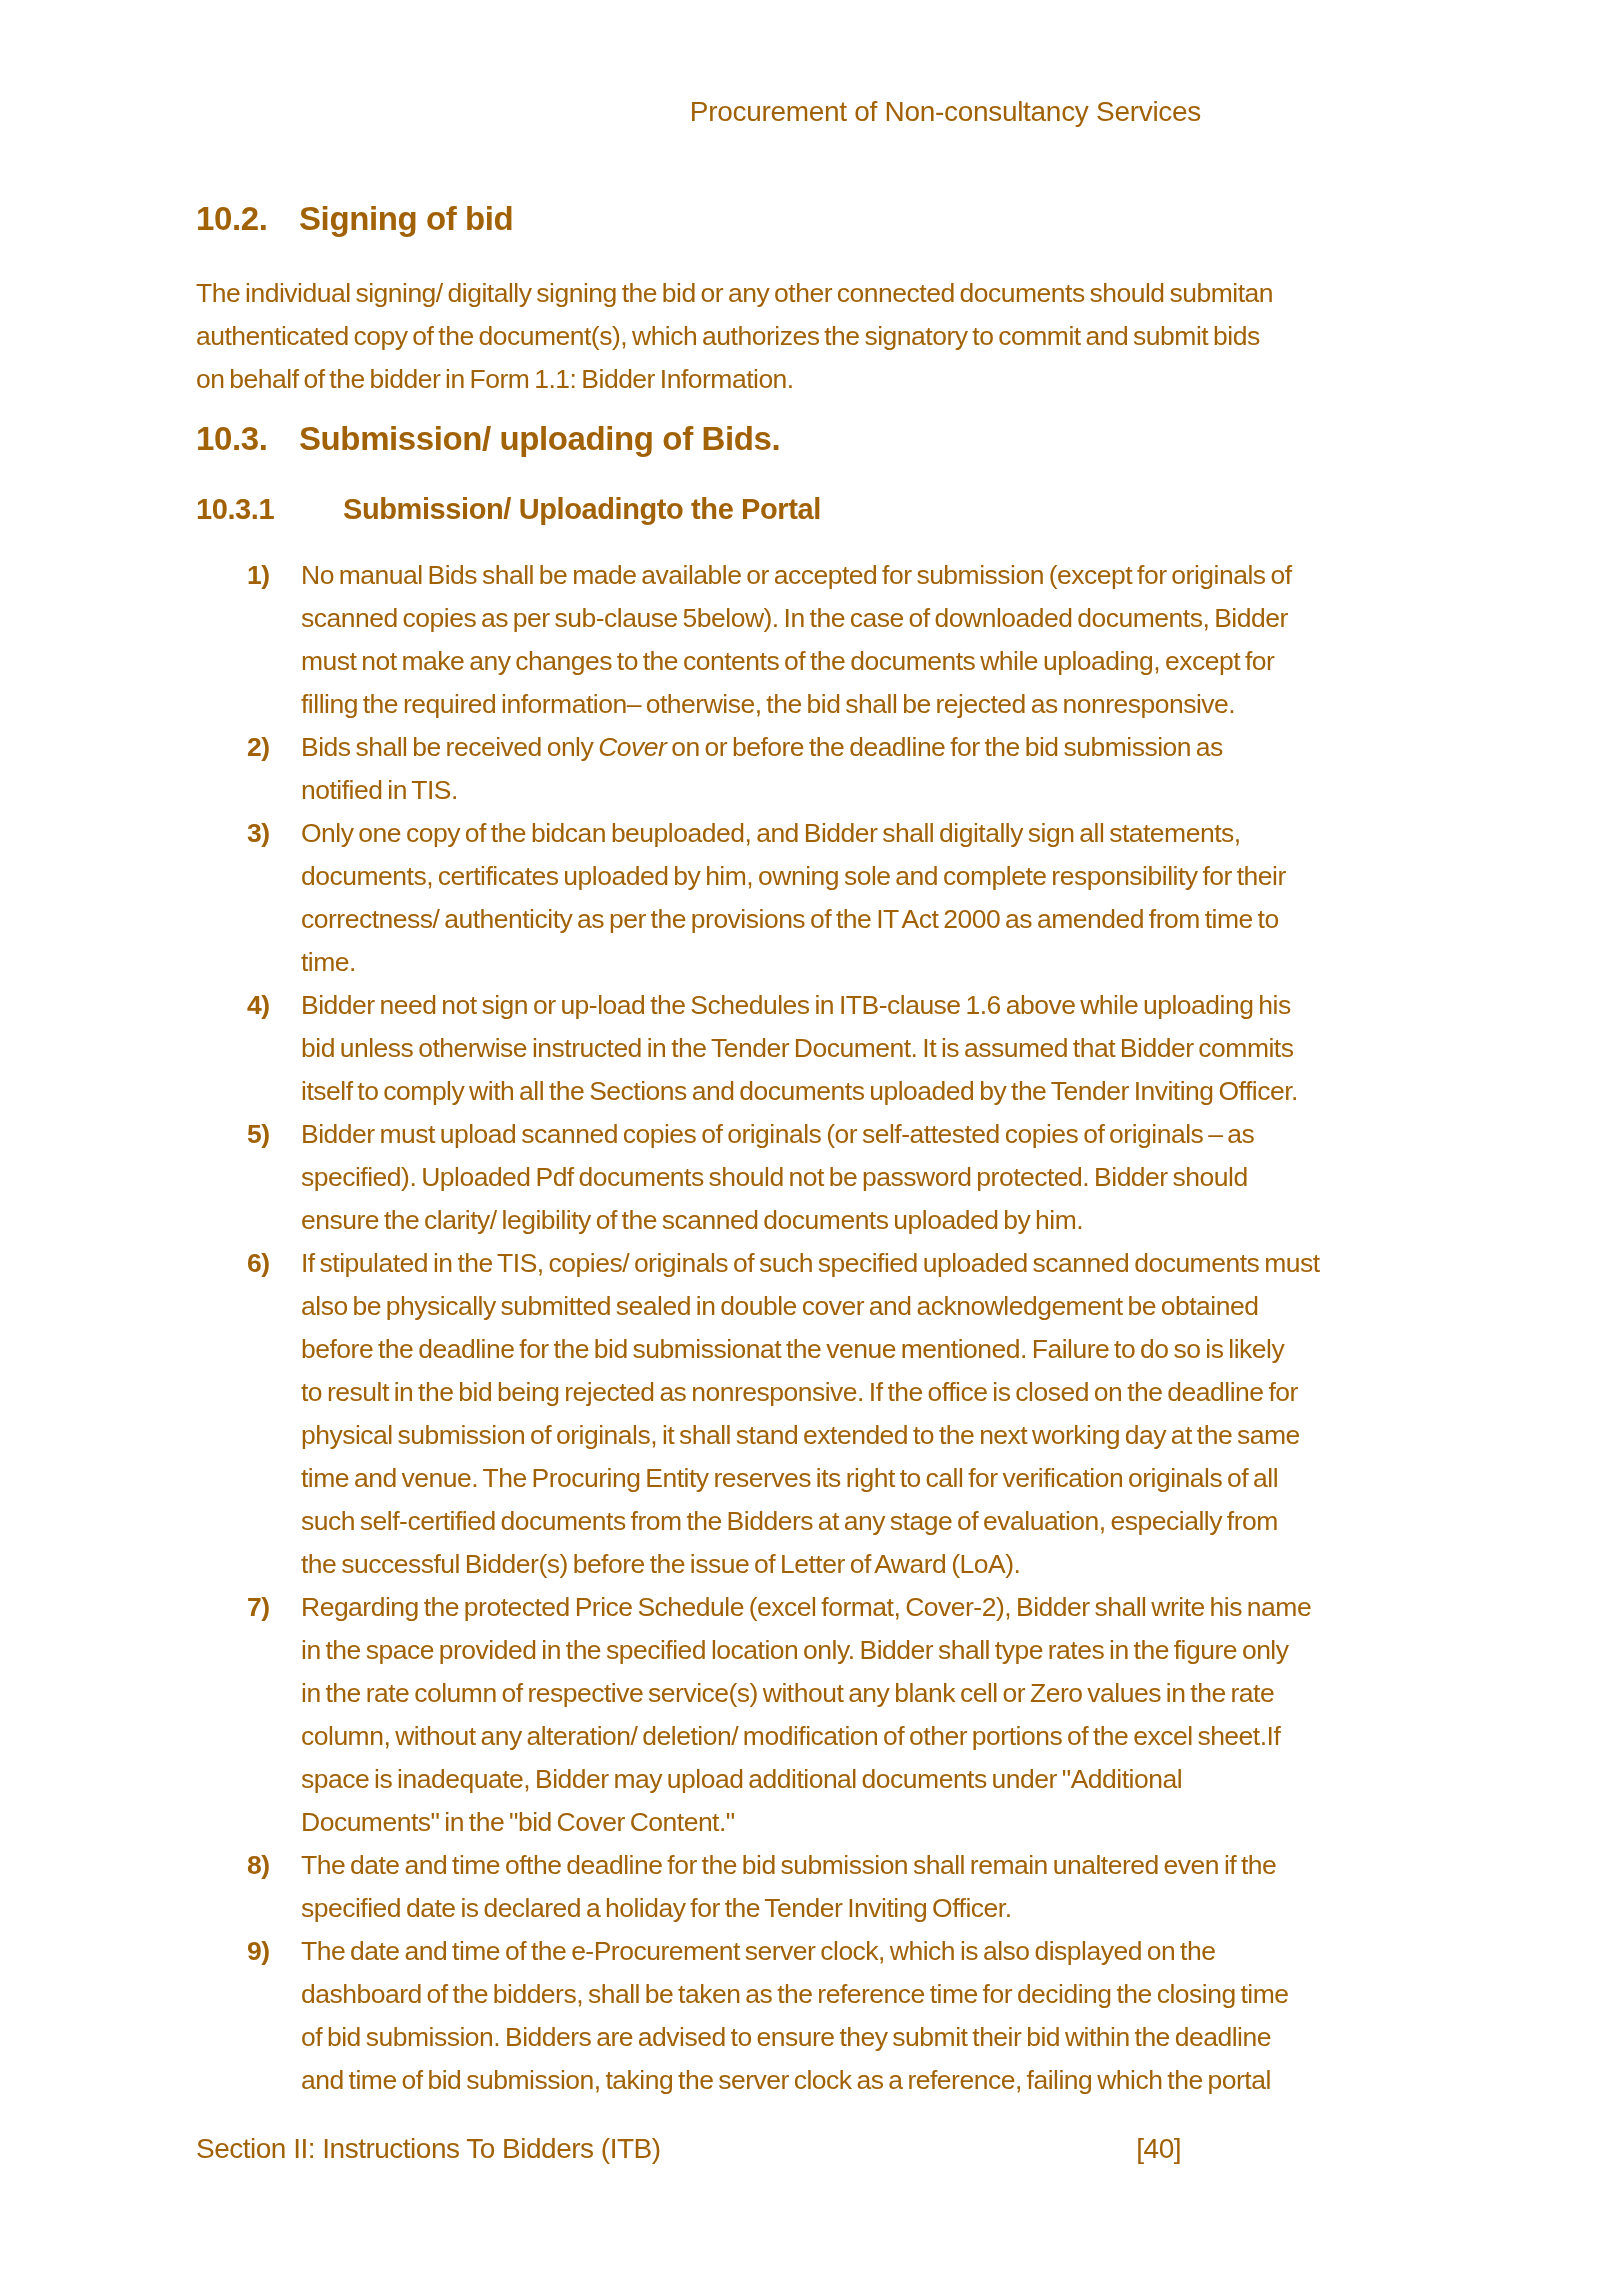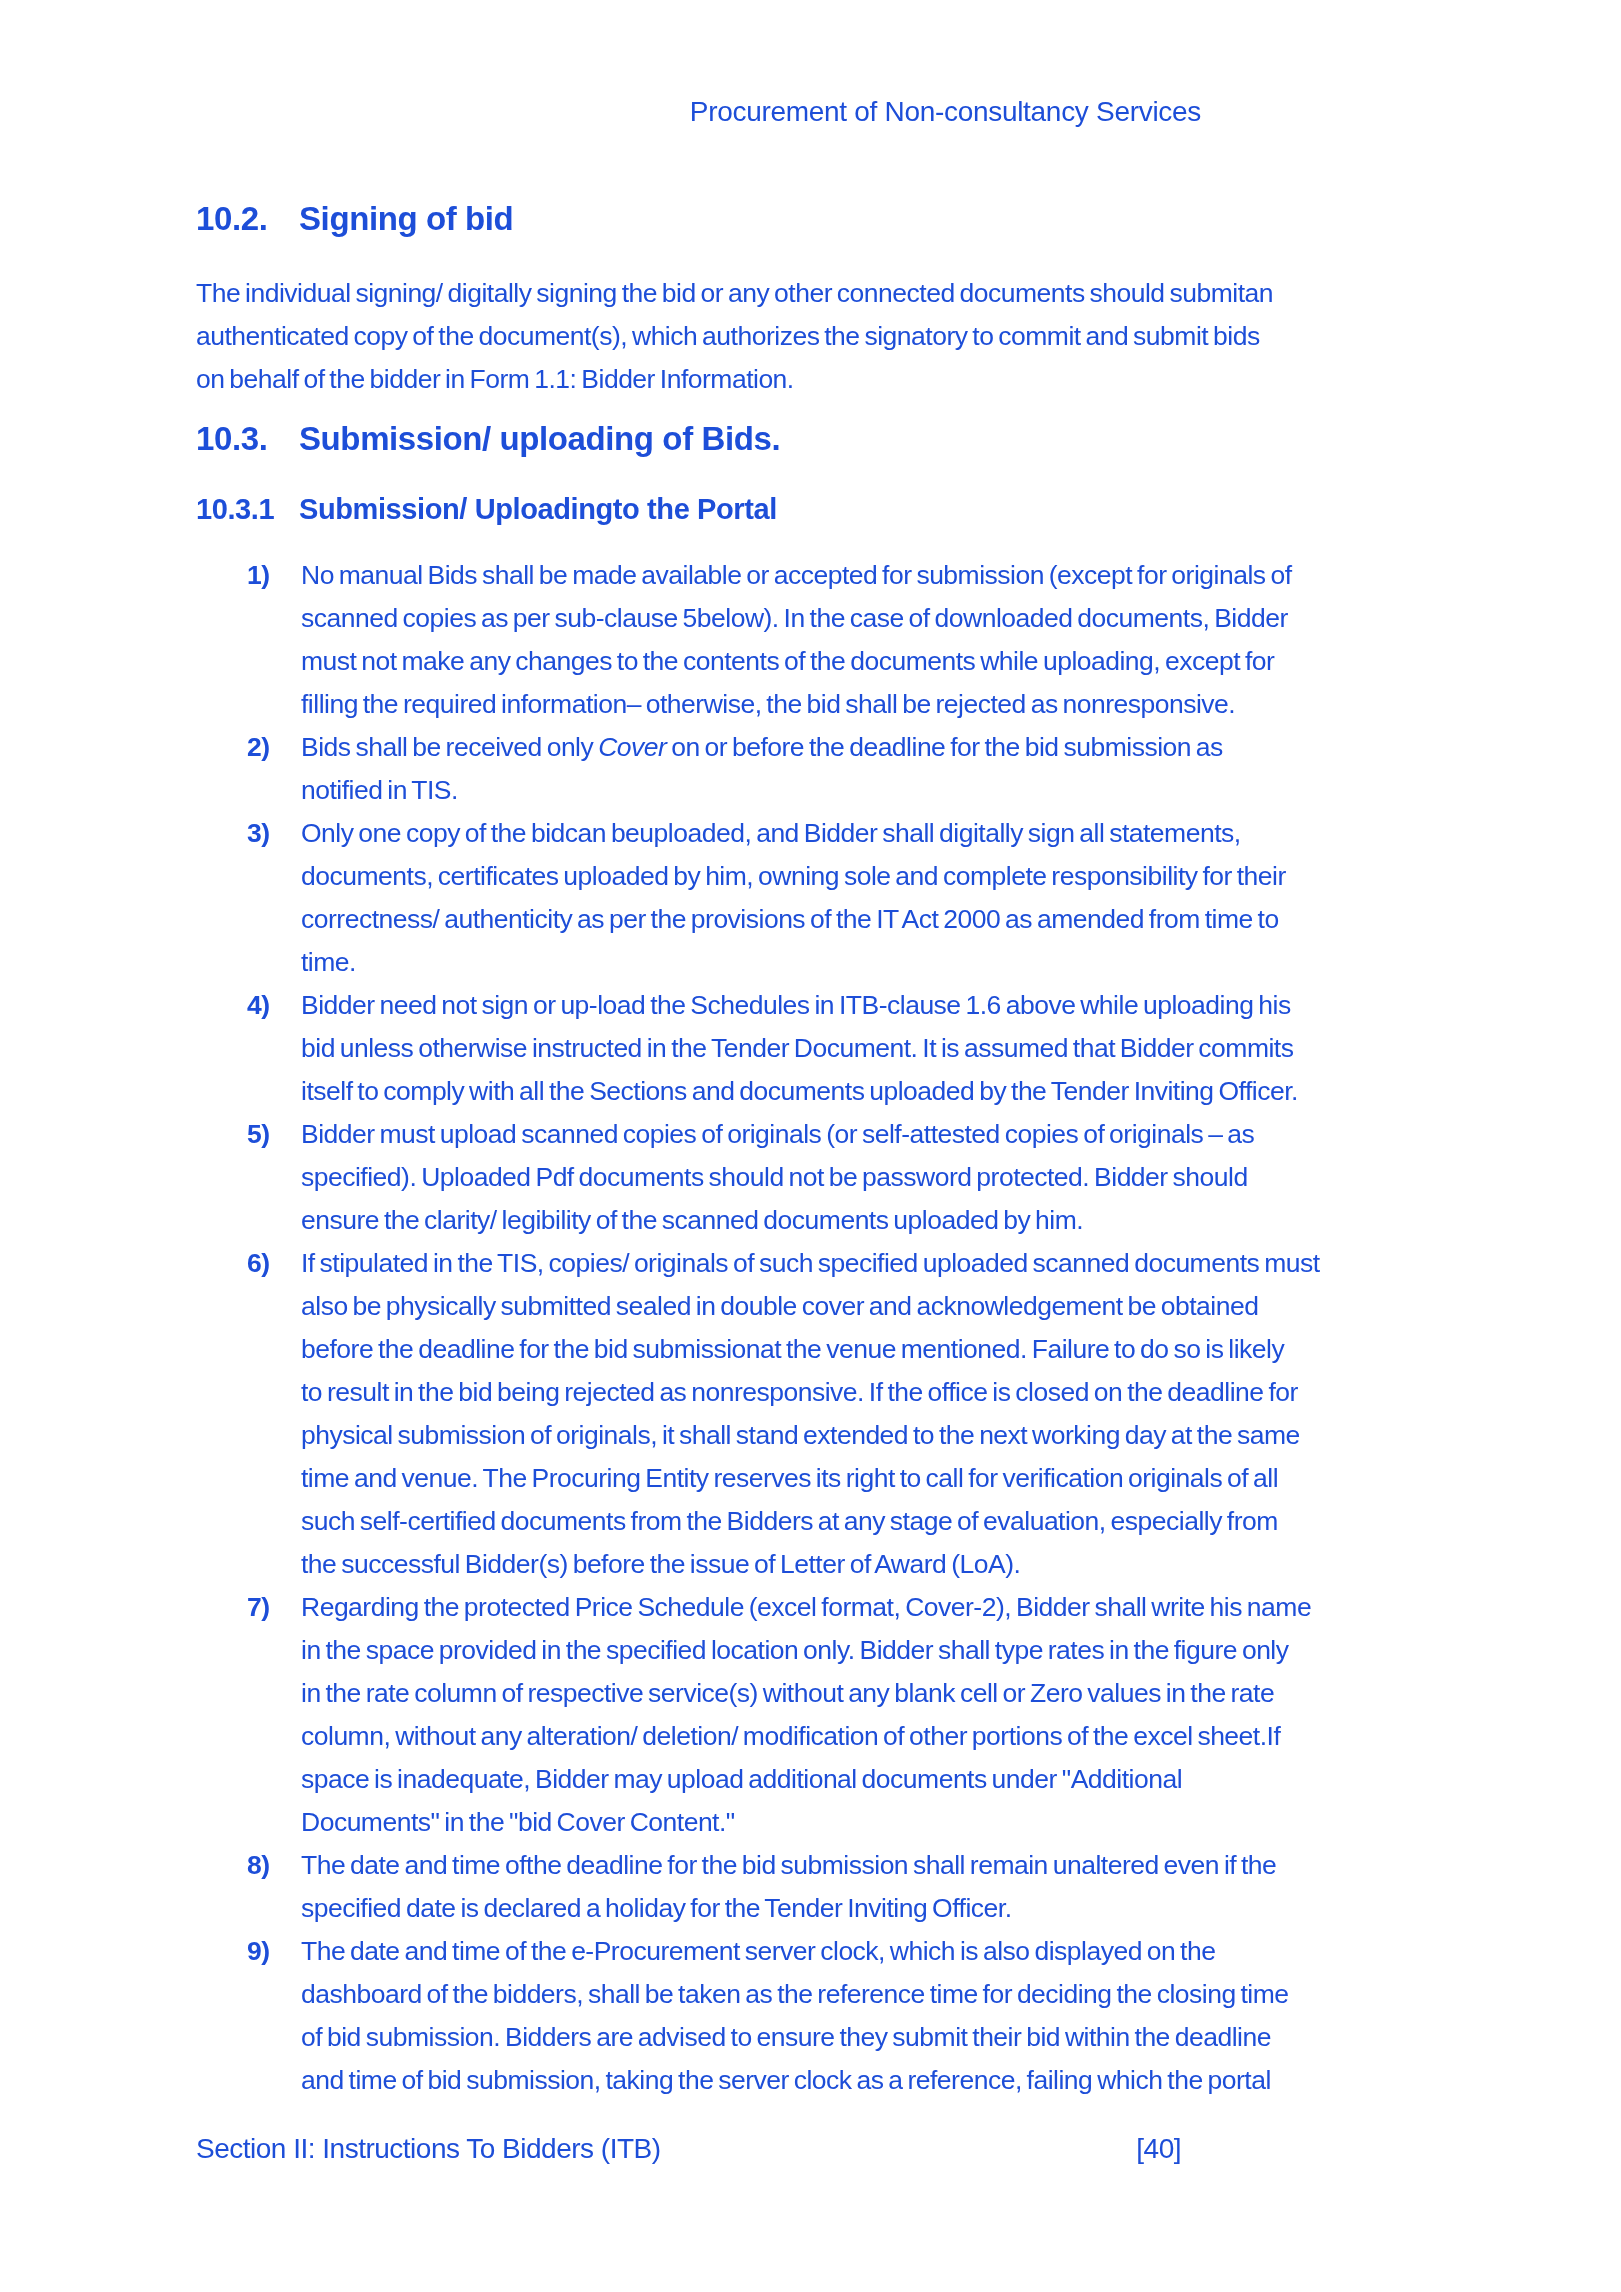--- a/index.html
+++ b/index.html
@@ -1,42 +1,42 @@
 <!DOCTYPE html>
 <html><head>
 <meta charset="utf-8">
 <style>
   html,body{margin:0;padding:0;background:#ffffff;}
   .page{
     position:relative;
     width:1389px;
     height:2293px;
     background:#ffffff;
-    color:#1d4ed8;
+    color:#a16207;
     font-family:"Liberation Sans", sans-serif;
     overflow:hidden;
   }
   .header{
     position:absolute;
     top:96px;
     right:188px;
     font-size:28px;
     letter-spacing:-0.3px;
     white-space:nowrap;
   }
   .heading{
     position:absolute;
     left:196px;
     display:flex;
     font-weight:bold;
     white-space:nowrap;
   }
   .heading .hnum{width:103px;flex:0 0 103px;}
   .h-major{font-size:33px;letter-spacing:-0.4px;}
-  .h-minor{font-size:29px;letter-spacing:-0.4px;}
+  .h-minor{font-size:29px;letter-spacing:-0.4px;gap:44px;}
   .bodytext{
     font-size:26.5px;
     line-height:43px;
     letter-spacing:-0.5px;
     word-spacing:-2px;
     white-space:pre-line;
   }
   .para{
     position:absolute;
     left:196px;

